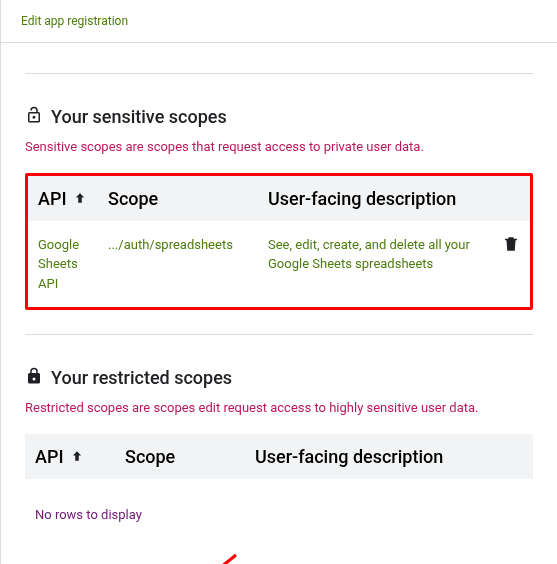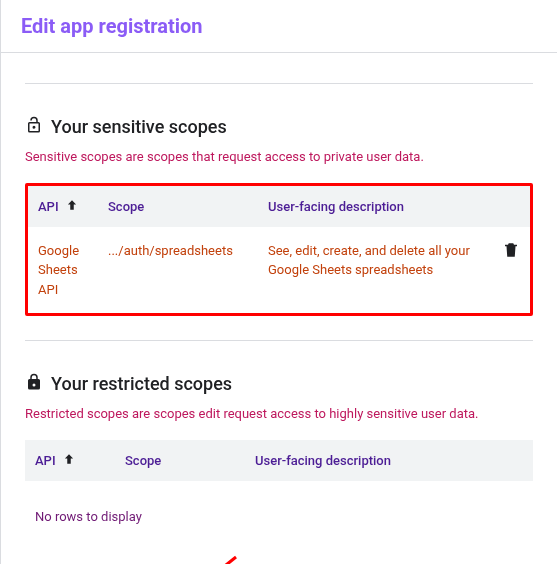--- a/index.html
+++ b/index.html
@@ -16,23 +16,23 @@
     border-top: none;
     border-right: none;
     border-bottom: none;
   }
   .header {
     padding: 14px 20px 14px 20px;
     border-bottom: 1px solid #dadce0;
   }
   .header h1 {
     margin: 0;
-    font-size: 20px;
-    font-weight: 700;
-    color: #8b5cf6;
+    font-size: 12px;
+    font-weight: 400;
+    color: #4d7c0f;
   }
   .section {
     padding: 0 24px 24px 24px;
   }
   .divider {
     height: 1px;
     background: #dadce0;
     margin: 0 24px;
   }
   .section-title {
@@ -63,34 +63,34 @@
   table {
     width: 100%;
     border-collapse: collapse;
   }
   thead tr {
     background: #f1f3f4;
   }
   th {
     text-align: left;
     font-weight: 500;
-    font-size: 13px;
+    font-size: 18px;
     padding: 12px 10px;
-    color: #4c1d95;
+    color: #000000;
   }
   th .sort {
     display: inline-flex;
     align-items: center;
     gap: 6px;
   }
   td {
     padding: 14px 10px;
     vertical-align: top;
     font-size: 13px;
-    color: #c2410c;
+    color: #4d7c0f;
     line-height: 1.5;
   }
   .col-api { width: 70px; }
   .col-scope { width: 160px; }
   .col-desc { width: auto; }
   .col-action { width: 30px; text-align: right; }
   .empty-row td {
     color: #701a75;
     padding: 26px 10px;
   }

